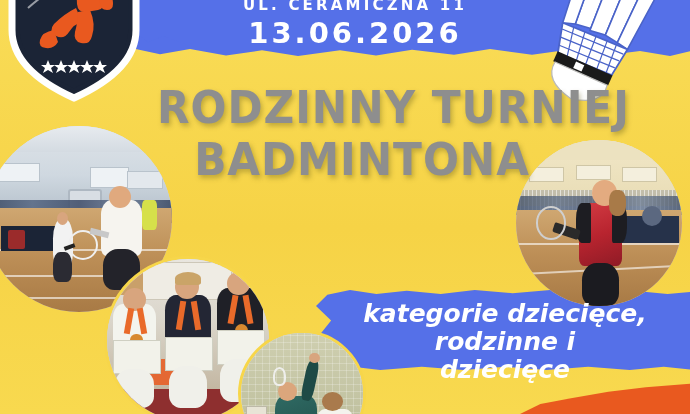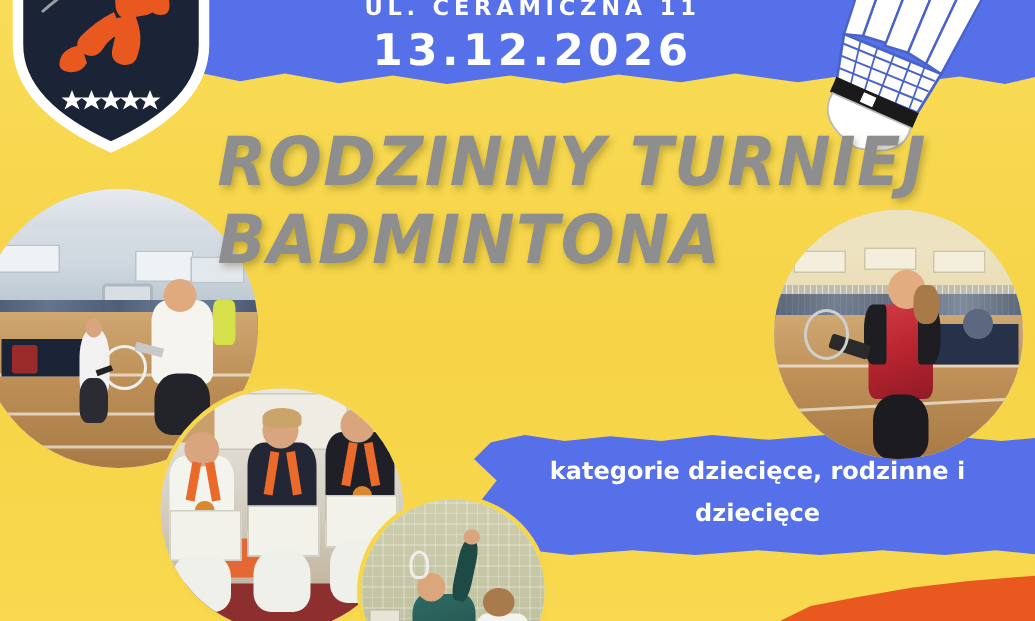--- a/index.html
+++ b/index.html
@@ -99,26 +99,25 @@
     left: 4px;
     top: -62px;
     width: 140px;
     height: 165px;
     z-index: 8;
   }
 
   
   .title-block {
     position: absolute;
-    left: 132px;
+    left: 144px;
     top: 82px;
     width: 436px;
-    text-align: left;
+    text-align: center;
     z-index: 9;
-    font-style: italic;
   }
   .title-line {
     font-family: "DejaVu Sans", sans-serif;
     font-weight: bold;
     font-size: 45px;
     line-height: 52px;
     letter-spacing: 1px;
     color: #8E8E8E;
     text-shadow: 2px 3px 5px rgba(90,80,20,0.35);
     transform: scaleX(0.94);
@@ -148,22 +147,23 @@
   .banner-bottom-text {
     position: absolute;
     left: 326px;
     top: 300px;
     width: 358px;
     text-align: center;
     z-index: 9;
     color: #ffffff;
     font-family: "DejaVu Sans", sans-serif;
     font-weight: bold;
-    font-size: 16px;
+    font-size: 25px;
     line-height: 28px;
+    font-style: italic;
   }
 
   
   .orange-wedge {
     position: absolute;
     right: 0;
     bottom: 0;
     width: 170px;
     height: 36px;
     background: #E9591F;
@@ -237,21 +237,21 @@
 
 <div class="poster">
 
   <div class="bg-yellow"></div>
 
   <div class="banner-top"></div>
   <div class="banner-top-patch"></div>
 
   <div class="banner-top-text">
     <div class="addr-line">UL. CERAMICZNA 11</div>
-    <div class="date-line">13.12.2026</div>
+    <div class="date-line">13.06.2026</div>
   </div>
 
   <svg class="shuttle" viewBox="0 0 150 170">
     <g transform="rotate(18 75 85)">
       <path d="M40 10 L58 6 L62 86 L46 88 Z" fill="#ffffff" stroke="#4a63c8" stroke-width="1.6"></path>
       <path d="M58 4 L76 2 L78 86 L62 88 Z" fill="#ffffff" stroke="#4a63c8" stroke-width="1.6"></path>
       <path d="M76 2 L94 6 L92 88 L78 86 Z" fill="#ffffff" stroke="#4a63c8" stroke-width="1.6"></path>
       <path d="M94 6 L110 14 L104 90 L92 88 Z" fill="#ffffff" stroke="#4a63c8" stroke-width="1.6"></path>
       <path d="M26 18 L40 10 L46 88 L34 92 Z" fill="#ffffff" stroke="#4a63c8" stroke-width="1.6"></path>
       <path d="M34 92 L104 90 L100 120 L42 122 Z" fill="#ffffff" stroke="#4a63c8" stroke-width="1.8"></path>

